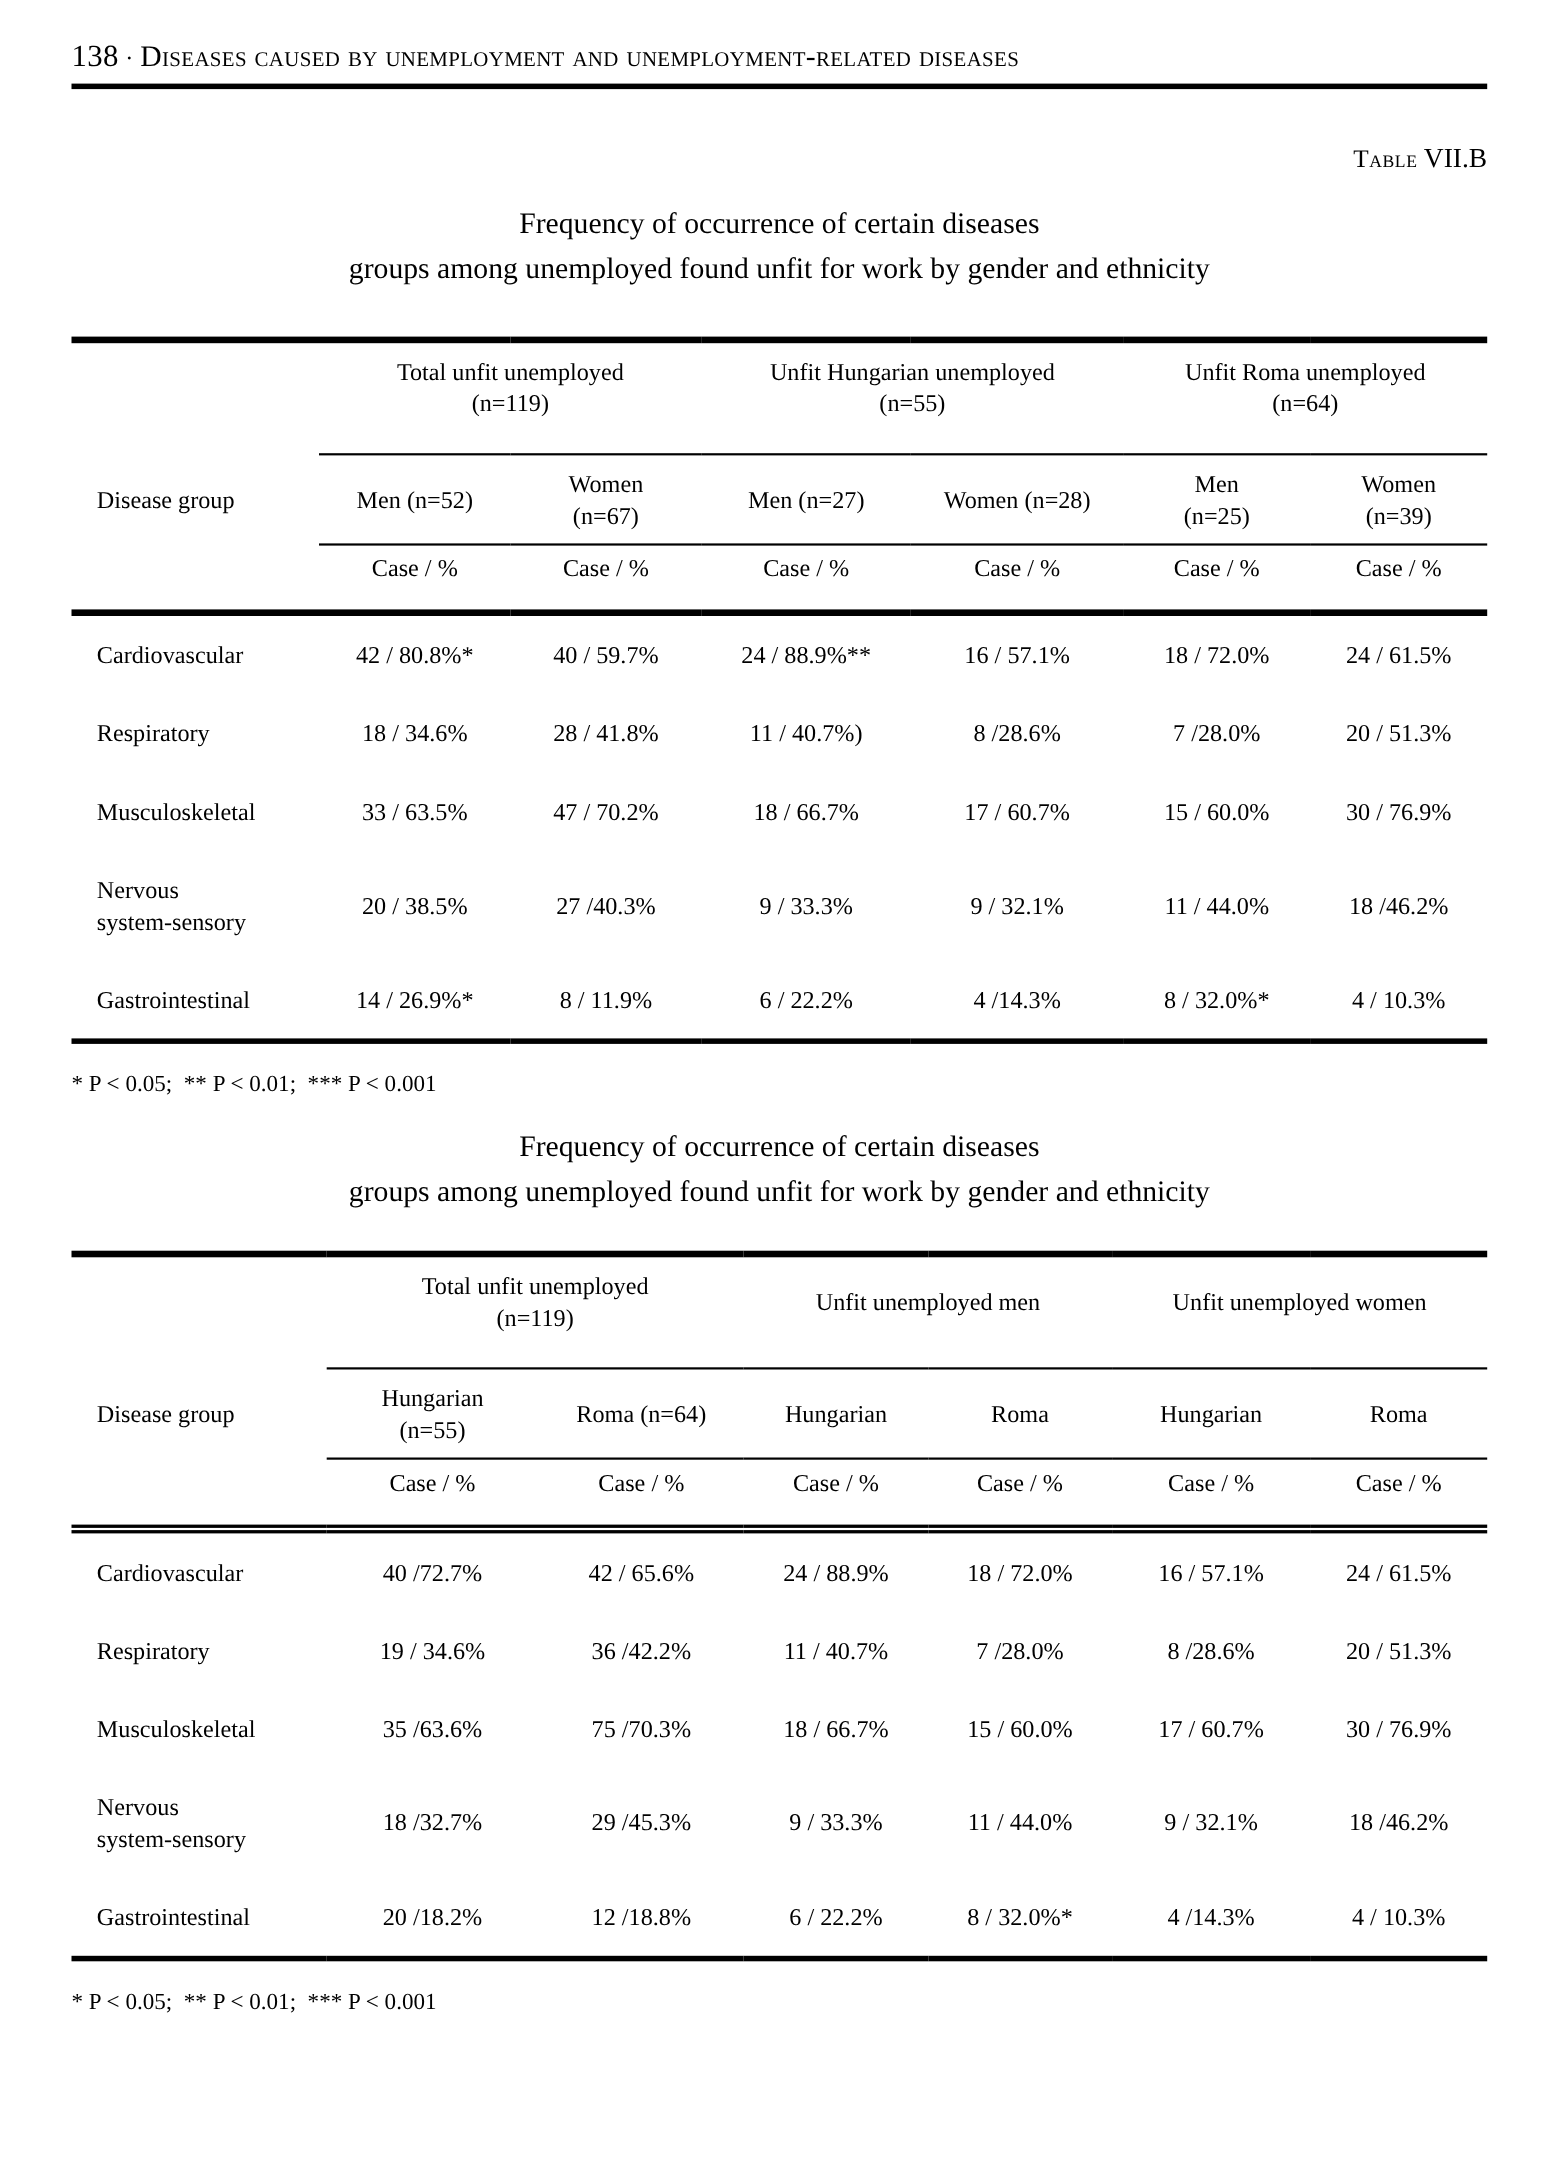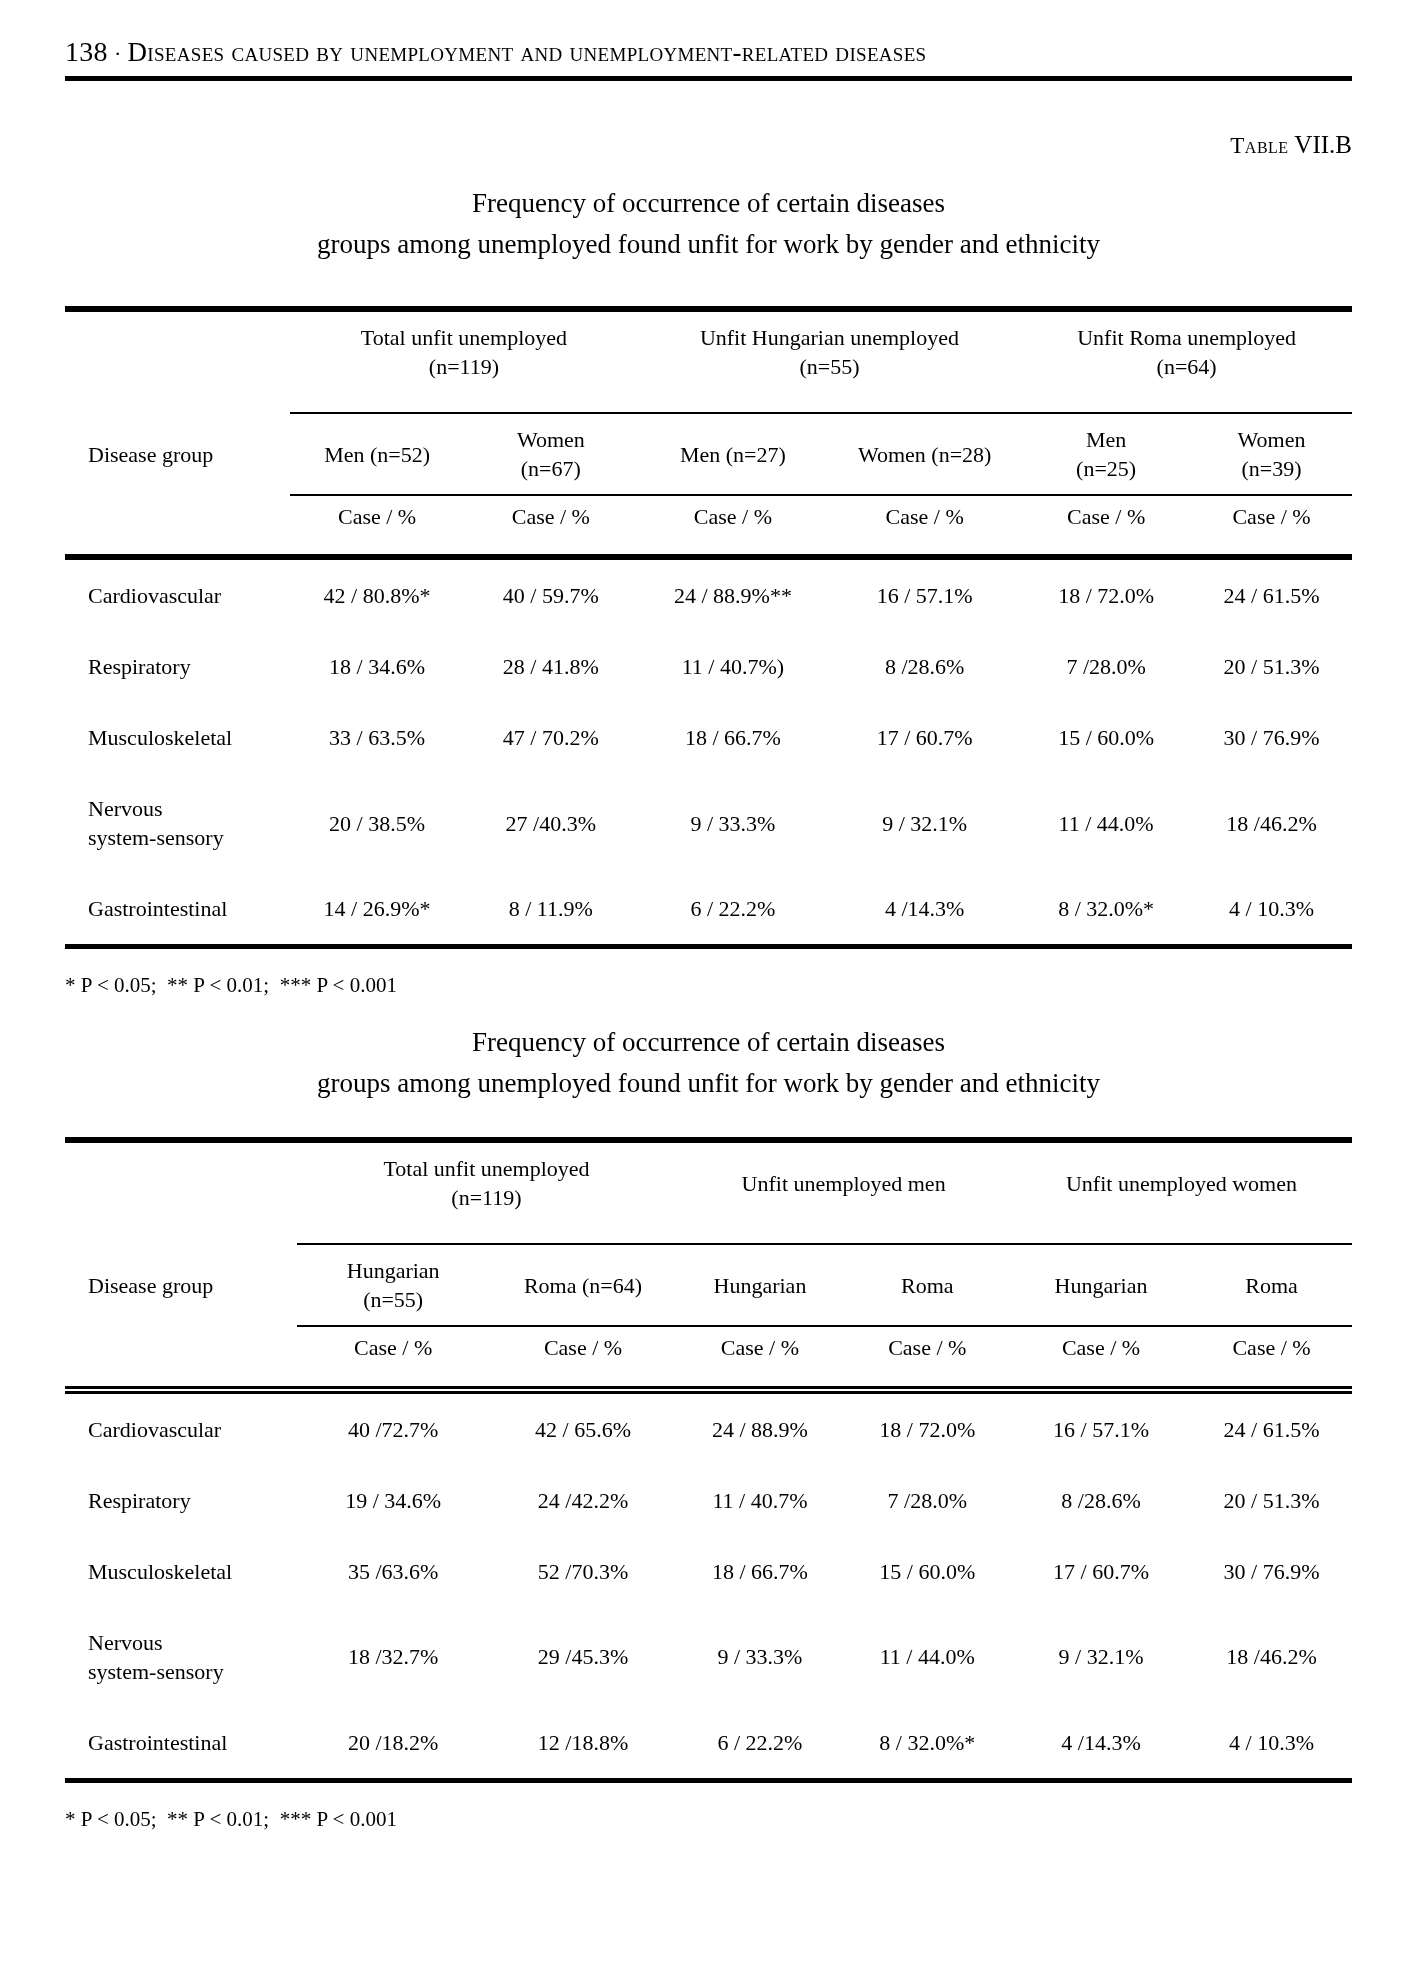--- a/index.html
+++ b/index.html
@@ -209,30 +209,30 @@
           <td>40 /72.7%</td>
           <td>42 / 65.6%</td>
           <td>24 / 88.9%</td>
           <td>18 / 72.0%</td>
           <td>16 / 57.1%</td>
           <td>24 / 61.5%</td>
         </tr>
         <tr class="data-row">
           <td class="first">Respiratory</td>
           <td>19 / 34.6%</td>
-          <td>24 /42.2%</td>
+          <td>36 /42.2%</td>
           <td>11 / 40.7%</td>
           <td>7 /28.0%</td>
           <td>8 /28.6%</td>
           <td>20 / 51.3%</td>
         </tr>
         <tr class="data-row">
           <td class="first">Musculoskeletal</td>
           <td>35 /63.6%</td>
-          <td>52 /70.3%</td>
+          <td>75 /70.3%</td>
           <td>18 / 66.7%</td>
           <td>15 / 60.0%</td>
           <td>17 / 60.7%</td>
           <td>30 / 76.9%</td>
         </tr>
         <tr class="data-row">
           <td class="first">Nervous
 system-sensory</td>
           <td>18 /32.7%</td>
           <td>29 /45.3%</td>

